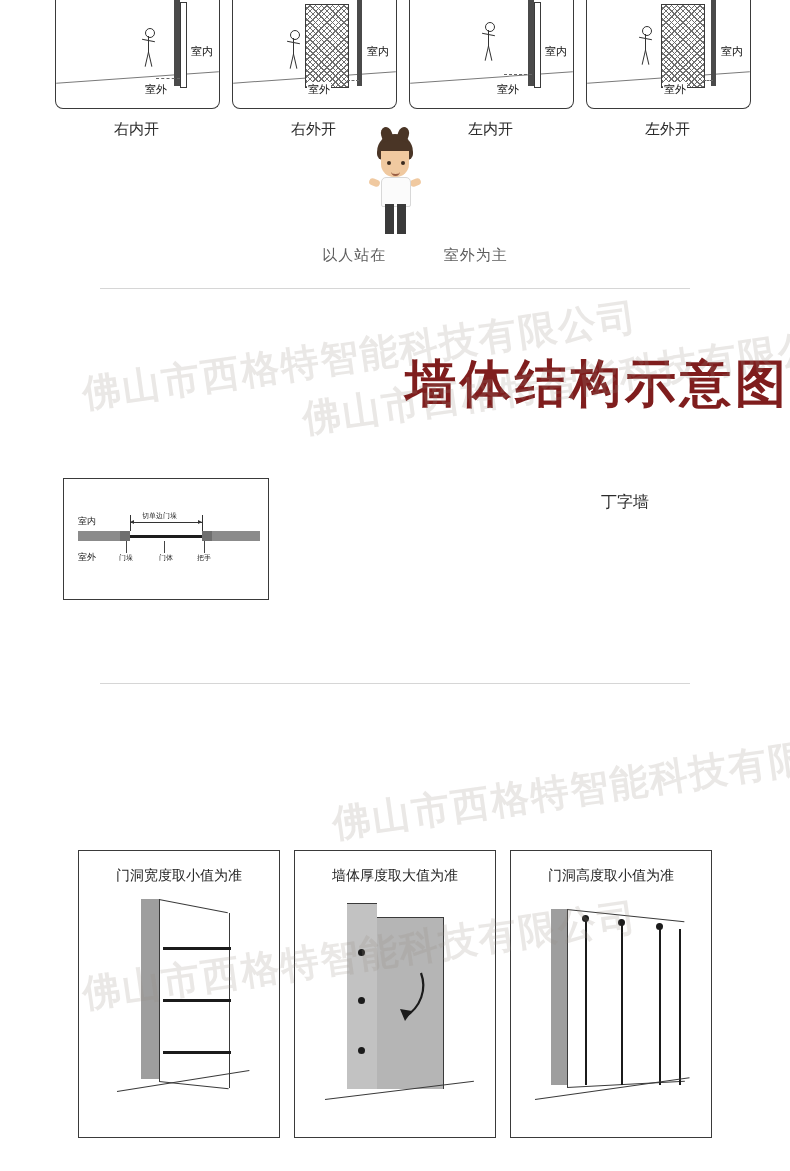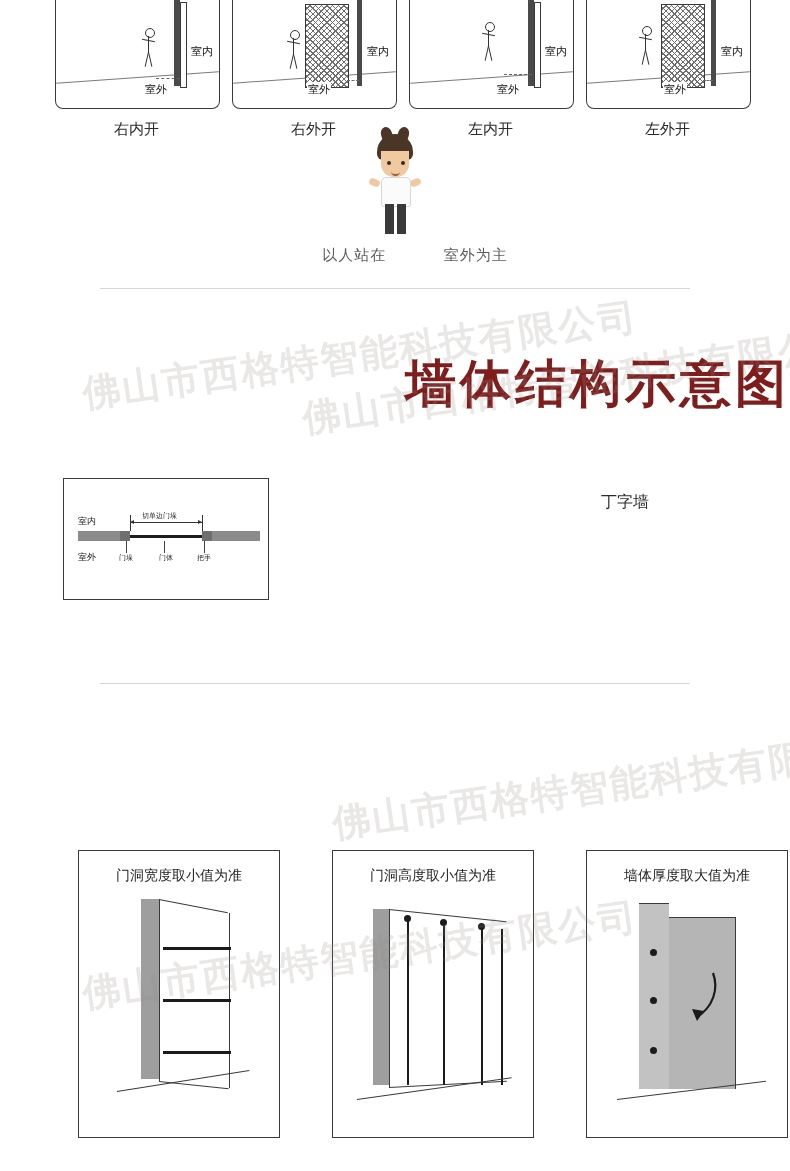--- a/index.html
+++ b/index.html
@@ -326,21 +326,21 @@
     position: absolute;
     width: 1px;
     background: #333;
   }
 
   
   .meas-row {
     position: absolute;
     top: 850px;
     left: 78px;
-    width: 710px;
+    width: 634px;
     display: flex;
     justify-content: space-between;
   }
   .meas-box {
     position: relative;
     width: 200px;
     height: 286px;
     border: 1px solid #3a3a3a;
     background: #fff;
     overflow: hidden;
@@ -538,46 +538,46 @@
       <div class="frame-line" style="left:150px; top:62px; width:1px; height:175px;"></div>
       <div class="frame-line" style="left:80px; top:48px; width:70px; height:1px; transform:rotate(11deg); transform-origin:left;"></div>
       <div class="frame-line" style="left:80px; top:230px; width:70px; height:1px; transform:rotate(6deg); transform-origin:left;"></div>
       <div class="meas-bar" style="left:84px; top:96px; width:68px;"></div>
       <div class="meas-bar" style="left:84px; top:148px; width:68px;"></div>
       <div class="meas-bar" style="left:84px; top:200px; width:68px;"></div>
       <div class="frame-line" style="left:38px; top:240px; width:134px; height:1px; transform:rotate(-9deg); transform-origin:left;"></div>
     </div>
 
     <div class="meas-box">
-      <div class="meas-title">门洞高度取小值为准</div>
-      <div class="wall-face" style="left:40px; top:58px; width:16px; height:176px; background:#9e9e9e;"></div>
-      <div class="frame-line" style="left:56px; top:58px; width:1px; height:178px;"></div>
-      <div class="frame-line" style="left:56px; top:58px; width:118px; height:1px; transform:rotate(6deg); transform-origin:left;"></div>
-      <div class="frame-line" style="left:56px; top:236px; width:118px; height:1px; transform:rotate(-3deg); transform-origin:left;"></div>
-      <div class="vline" style="left:74px; top:66px; height:168px;"></div>
-      <div class="vline" style="left:110px; top:70px; height:164px;"></div>
-      <div class="vline" style="left:148px; top:74px; height:160px;"></div>
-      <div class="vline" style="left:168px; top:78px; height:156px;"></div>
-      <div class="dot" style="left:71px; top:64px;"></div>
-      <div class="dot" style="left:107px; top:68px;"></div>
-      <div class="dot" style="left:145px; top:72px;"></div>
-      <div class="frame-line" style="left:24px; top:248px; width:156px; height:1px; transform:rotate(-8deg); transform-origin:left;"></div>
-    </div>
-
-    <div class="meas-box">
       <div class="meas-title">墙体厚度取大值为准</div>
       <div class="wall-face light" style="left:52px; top:52px; width:30px; height:186px;"></div>
       <div class="wall-face" style="left:82px; top:66px; width:66px; height:172px; background:#b5b5b5;"></div>
       <div class="frame-line" style="left:52px; top:52px; width:30px; height:1px;"></div>
       <div class="frame-line" style="left:82px; top:66px; width:66px; height:1px;"></div>
       <div class="frame-line" style="left:148px; top:66px; width:1px; height:172px;"></div>
       <div class="dot" style="left:63px; top:98px;"></div>
       <div class="dot" style="left:63px; top:146px;"></div>
       <div class="dot" style="left:63px; top:196px;"></div>
       <svg style="position:absolute; left:96px; top:120px;" width="40" height="54" viewBox="0 0 40 54">
         <path d="M30 2 C36 18, 30 36, 14 46" stroke="#1b1b1b" stroke-width="2.2" fill="none"></path>
         <polygon points="14,50 9,38 21,40" fill="#1b1b1b"></polygon>
       </svg>
       <div class="frame-line" style="left:30px; top:248px; width:150px; height:1px; transform:rotate(-7deg); transform-origin:left;"></div>
     </div>
+
+    <div class="meas-box">
+      <div class="meas-title">门洞高度取小值为准</div>
+      <div class="wall-face" style="left:40px; top:58px; width:16px; height:176px; background:#9e9e9e;"></div>
+      <div class="frame-line" style="left:56px; top:58px; width:1px; height:178px;"></div>
+      <div class="frame-line" style="left:56px; top:58px; width:118px; height:1px; transform:rotate(6deg); transform-origin:left;"></div>
+      <div class="frame-line" style="left:56px; top:236px; width:118px; height:1px; transform:rotate(-3deg); transform-origin:left;"></div>
+      <div class="vline" style="left:74px; top:66px; height:168px;"></div>
+      <div class="vline" style="left:110px; top:70px; height:164px;"></div>
+      <div class="vline" style="left:148px; top:74px; height:160px;"></div>
+      <div class="vline" style="left:168px; top:78px; height:156px;"></div>
+      <div class="dot" style="left:71px; top:64px;"></div>
+      <div class="dot" style="left:107px; top:68px;"></div>
+      <div class="dot" style="left:145px; top:72px;"></div>
+      <div class="frame-line" style="left:24px; top:248px; width:156px; height:1px; transform:rotate(-8deg); transform-origin:left;"></div>
+    </div>
   </div>
 
 </div>
 
 </body></html>

